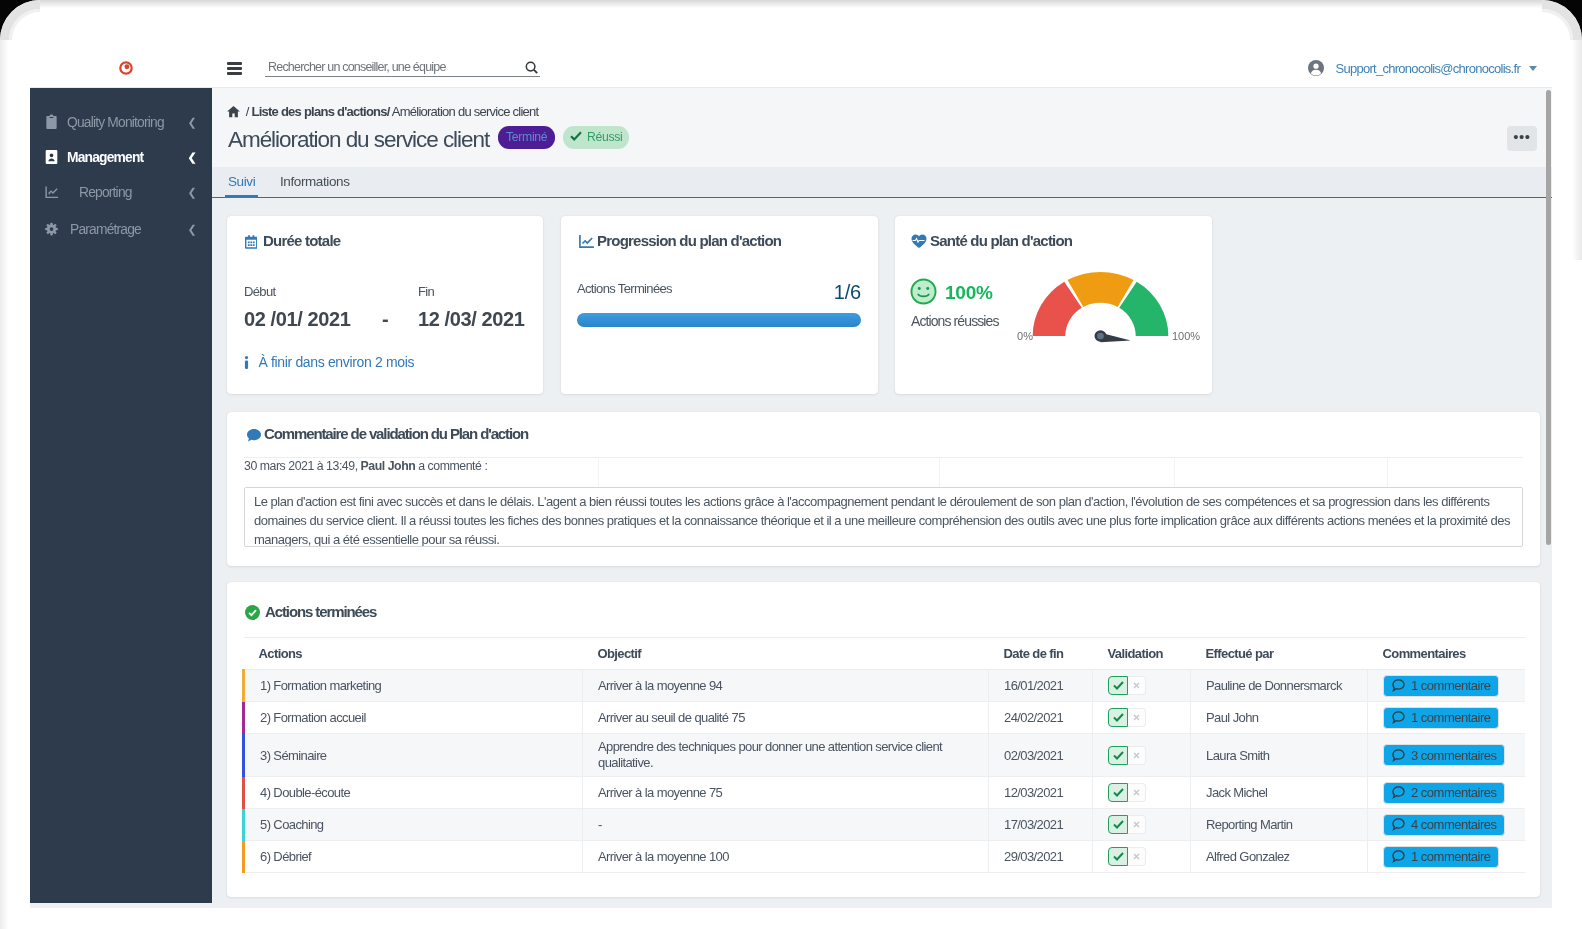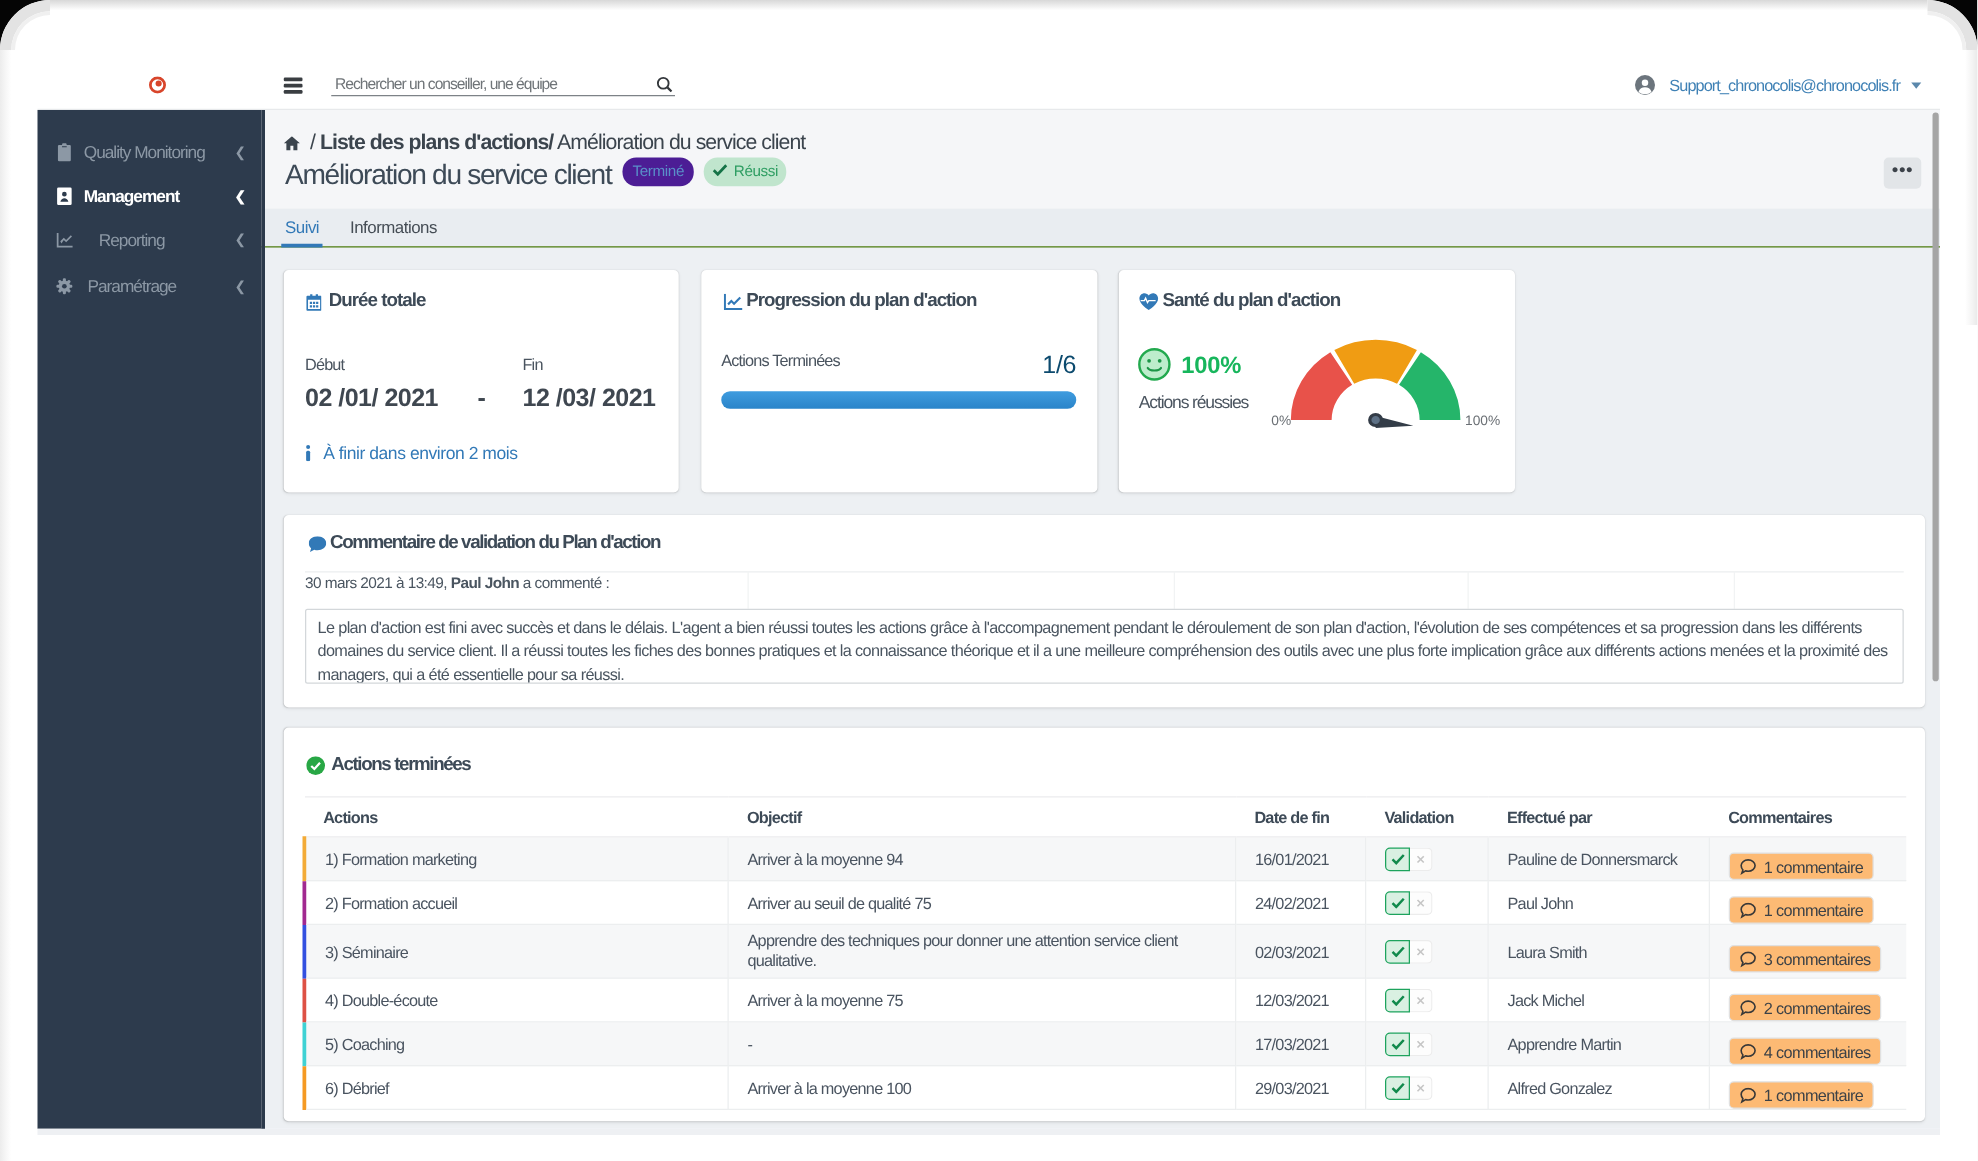--- a/index.html
+++ b/index.html
@@ -42,21 +42,21 @@
 .sitem .stext { position:absolute; left:37px; top:50%; transform:translateY(-50%); }
 .sitem .schev { position:absolute; right:13px; top:50%; transform:translateY(-50%); font-size:11px; }
 .sitem.active { color:#fff; font-weight:bold; }
 
 
 #footer { position:absolute; left:0; top:855px; width:1522px; height:5px; background:#eef0f3; }
 
 
 #main { position:absolute; left:179px; top:40px; width:1343px; height:815px; background:#edf0f3; }
 #header { position:absolute; left:0; top:0; width:1343px; height:79px; background:#f5f6f8; }
-#breadcrumb { position:absolute; left:18px; top:16px; font-size:17px; color:#3b444d; letter-spacing:-0.75px; }
+#breadcrumb { position:absolute; left:18px; top:16px; font-size:13px; color:#3b444d; letter-spacing:-0.75px; }
 #title { position:absolute; left:19px; top:39px; font-size:22.5px; letter-spacing:-1.05px; color:#3d4a57; font-weight:500; }
 .badge { position:absolute; top:38px; height:23px; border-radius:11px; font-size:12.2px; line-height:23px; letter-spacing:-0.3px; }
 #badge1 { left:289px; background:#4c1d95; color:#5a8fc9; padding:0 8px; }
 #badge2 { left:354px; background:#c0e5cd; color:#2f9e63; padding:0 7px; }
 #dots { position:absolute; right:15px; top:38px; width:30px; height:25px; background:#e2e5e8; border-radius:4px;
   color:#3c4249; text-align:center; line-height:21px; font-size:15px; letter-spacing:0.5px; }
 #tabstrip { position:absolute; left:0; top:79px; width:1343px; height:31px; background:#e9edf1; border-bottom:1px solid #4d7c0f; }
 .tab { position:absolute; top:0; height:31px; line-height:30px; font-size:13.5px; letter-spacing:-0.4px; }
 #tab1 { left:16px; padding:0 3px; color:#3279b7; border-bottom:3px solid #3279b7; }
 #tab2 { left:71px; color:#454d55; }
@@ -105,21 +105,21 @@
 tr.r4 td.cb { border-left-color:#dd5145 !important; }
 tr.r5 td.cb { border-left-color:#3fd2d4 !important; }
 tr.r6 td.cb { border-left-color:#f59a23 !important; }
 
 .vgroup { display:inline-flex; vertical-align:middle; }
 .vcheck { width:20px; height:19px; background:#d9f0e2; border:1px solid #1da35d; border-radius:4px 0 0 4px;
   display:flex; align-items:center; justify-content:center; }
 .vx { width:18px; height:19px; background:#fdfdfd; border:1px solid #ececec; border-left:none; border-radius:0 4px 4px 0;
   color:#c9c9c9; font-size:11px; display:flex; align-items:center; justify-content:center; }
 .cbtn { display:inline-flex; align-items:center; height:22px; border:1px solid #e0e0e0; border-radius:4px;
-  background:#fdba74; padding:0 8px; font-size:13px; color:#3d4247; letter-spacing:-0.5px; white-space:nowrap;margin-top:12px; }
+  background:#0ea5e9; padding:0 8px; font-size:13px; color:#3d4247; letter-spacing:-0.5px; white-space:nowrap; }
 .cbtn svg { margin-right:6px; }
 
 
 #scroll { position:absolute; left:1516px; top:42px; width:5px; height:455px; background:#a5a5a5; border-radius:3px; }
 </style>
 </head>
 <body>
 
 <div id="topband"></div>
 <svg id="cornerTL" width="46" height="46" viewBox="0 0 46 46">
@@ -412,21 +412,21 @@
                     <svg width="11" height="9" viewBox="0 0 11 9">
                       <path d="M1 4.5 L4 7.5 L10 1" stroke="#118a4c" stroke-width="2" fill="none"></path>
                     </svg>
                   </span>
                   <span class="vx">
                     <svg width="7" height="7" viewBox="0 0 7 7">
                       <path d="M1 1 L6 6 M6 1 L1 6" stroke="#c6c6c6" stroke-width="1.3"></path>
                     </svg>
                   </span>
                 </span></td>
-            <td>Apprendre Martin</td>
+            <td>Reporting Martin</td>
             <td><span class="cbtn"><svg width="13" height="13" viewBox="0 0 14 14">
                     <path d="M7 1 C10.3 1 13 3.2 13 5.9 C13 8.6 10.3 10.8 7 10.8 C6.2 10.8 5.5 10.7 4.8 10.4 L1.6 12.4 L2.5 9.7 C1.6 8.7 1 7.4 1 5.9 C1 3.2 3.7 1 7 1 Z" fill="none" stroke="#383838" stroke-width="1.4"></path>
                   </svg>4 commentaires</span></td>
             </tr>
           <tr class="r6">
               <td class="cb">6) Débrief</td>
               <td>Arriver à la moyenne 100</td>
               <td>29/03/2021</td>
             <td><span class="vgroup">
                   <span class="vcheck">

